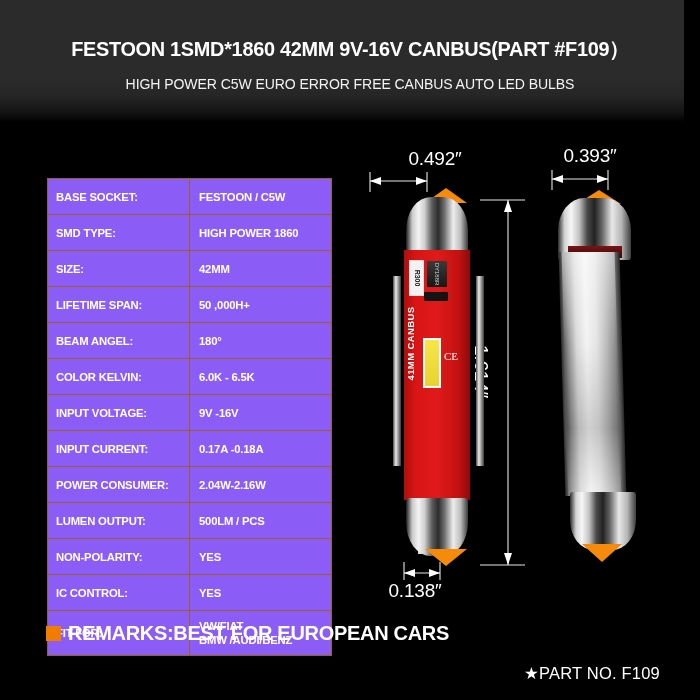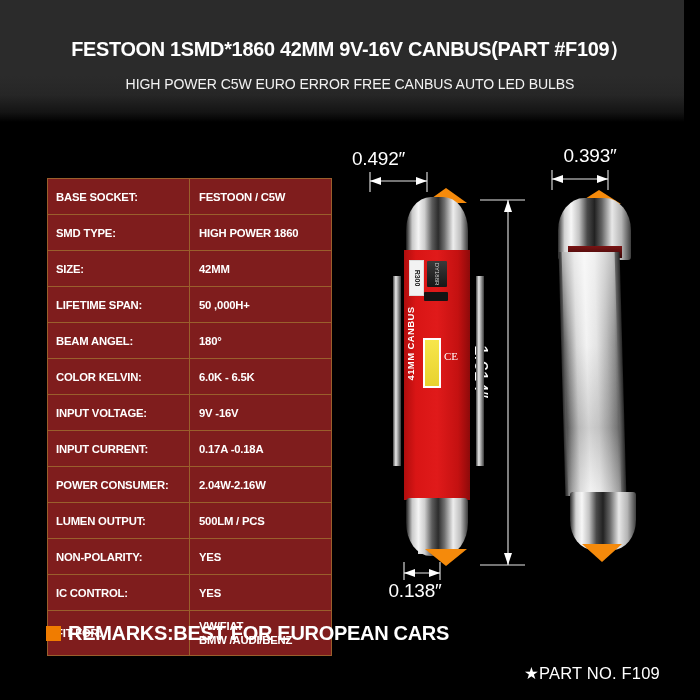--- a/index.html
+++ b/index.html
@@ -64,21 +64,21 @@
     table-layout: fixed;
   }
   .spec-table td {
     border: 1px solid #9a5f2c;
     color: #ffffff;
     font-size: 11.3px;
     font-weight: bold;
     letter-spacing: -0.2px;
     padding: 0 0 0 8px;
     height: 35px;
-    background: #7f1d1d;
+    background: #8b5cf6;
     vertical-align: middle;
     white-space: nowrap;
   }
   .spec-table td.k { width: 133px; }
   .spec-table td.v { width: 132px; padding-left: 9px; }
   .spec-table tr.tall td { height: 44px; }
   .v-line2 { display: block; line-height: 1.28; }
 
   
   .remarks {
@@ -116,21 +116,21 @@
 
   
   .dim {
     position: absolute;
     color: #ffffff;
     font-size: 19px;
     font-weight: normal;
     white-space: nowrap;
     letter-spacing: -0.2px;
   }
-  .dim-width-left  { left: 352px;  top: 148px; width: 118px; text-align: left; }
+  .dim-width-left  { left: 376px;  top: 148px; width: 118px; text-align: center; }
   .dim-width-right { left: 531px;  top: 145px; width: 118px; text-align: center; }
   .dim-bottom      { left: 356px;  top: 580px; width: 118px; text-align: center; }
   .dim-height {
     left: 492px; top: 345px;
     transform: rotate(90deg);
     transform-origin: left top;
   }
 
   
   .dimsvg {

